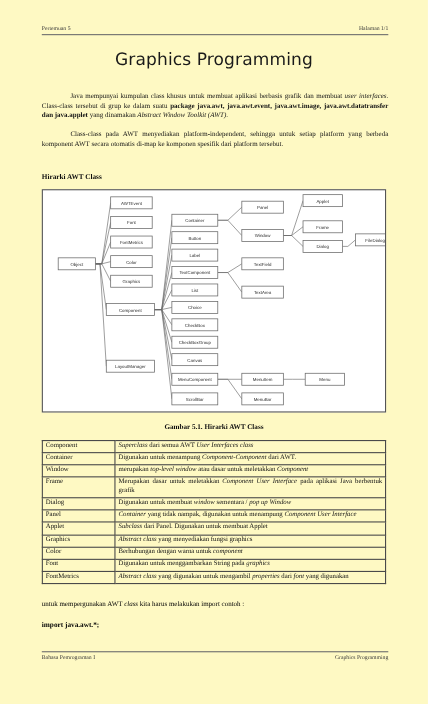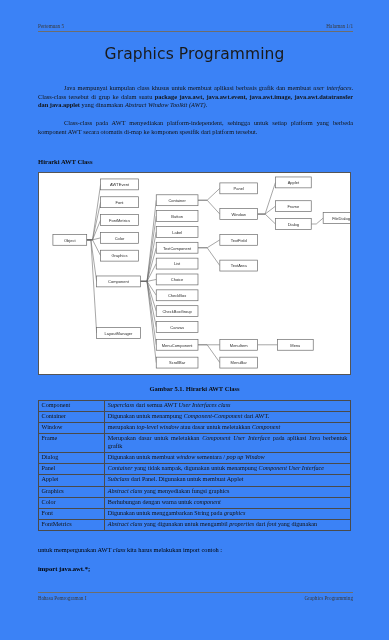--- a/index.html
+++ b/index.html
@@ -9,21 +9,21 @@
     background: #ffffff;
   }
   body {
     font-family: "Liberation Serif", serif;
     color: #000000;
   }
   #page {
     position: relative;
     width: 389px;
     height: 640px;
-    background: #3b82f6;
+    background: #fef9c3;
     overflow: hidden;
     box-sizing: border-box;
   }
   
   #page-header {
     position: absolute;
     left: 38px;
     top: 23px;
     width: 315px;
     display: flex;

